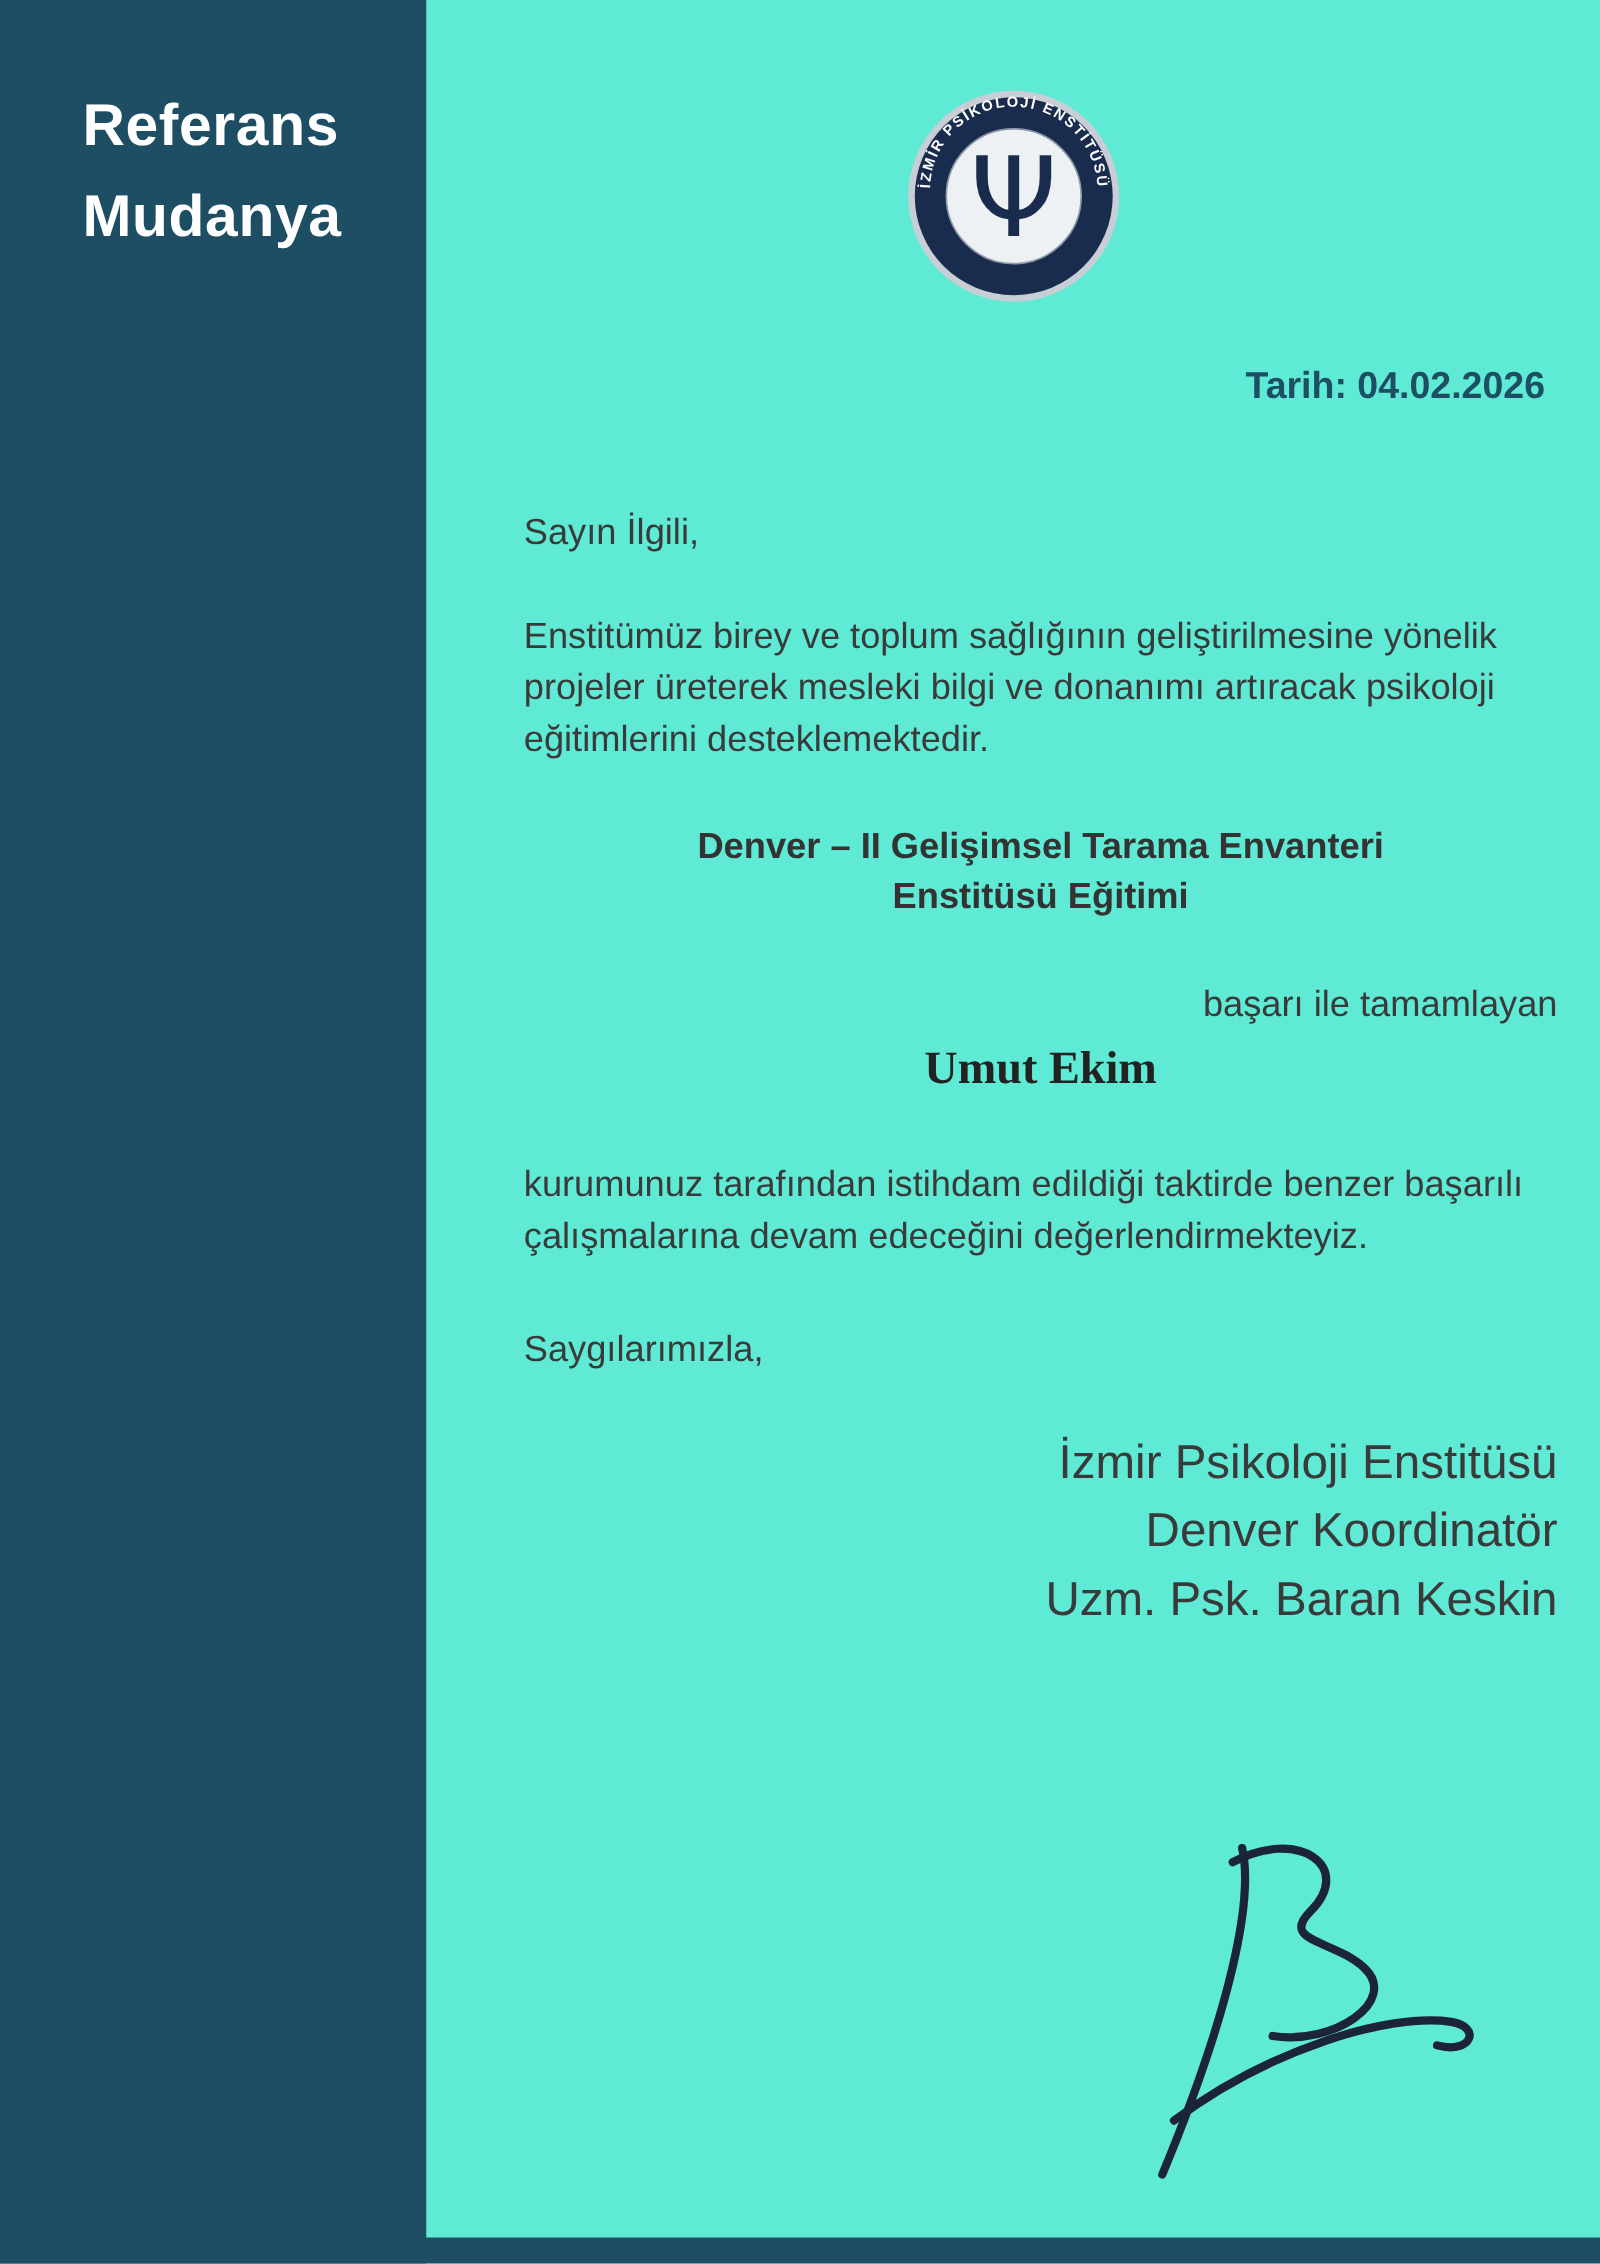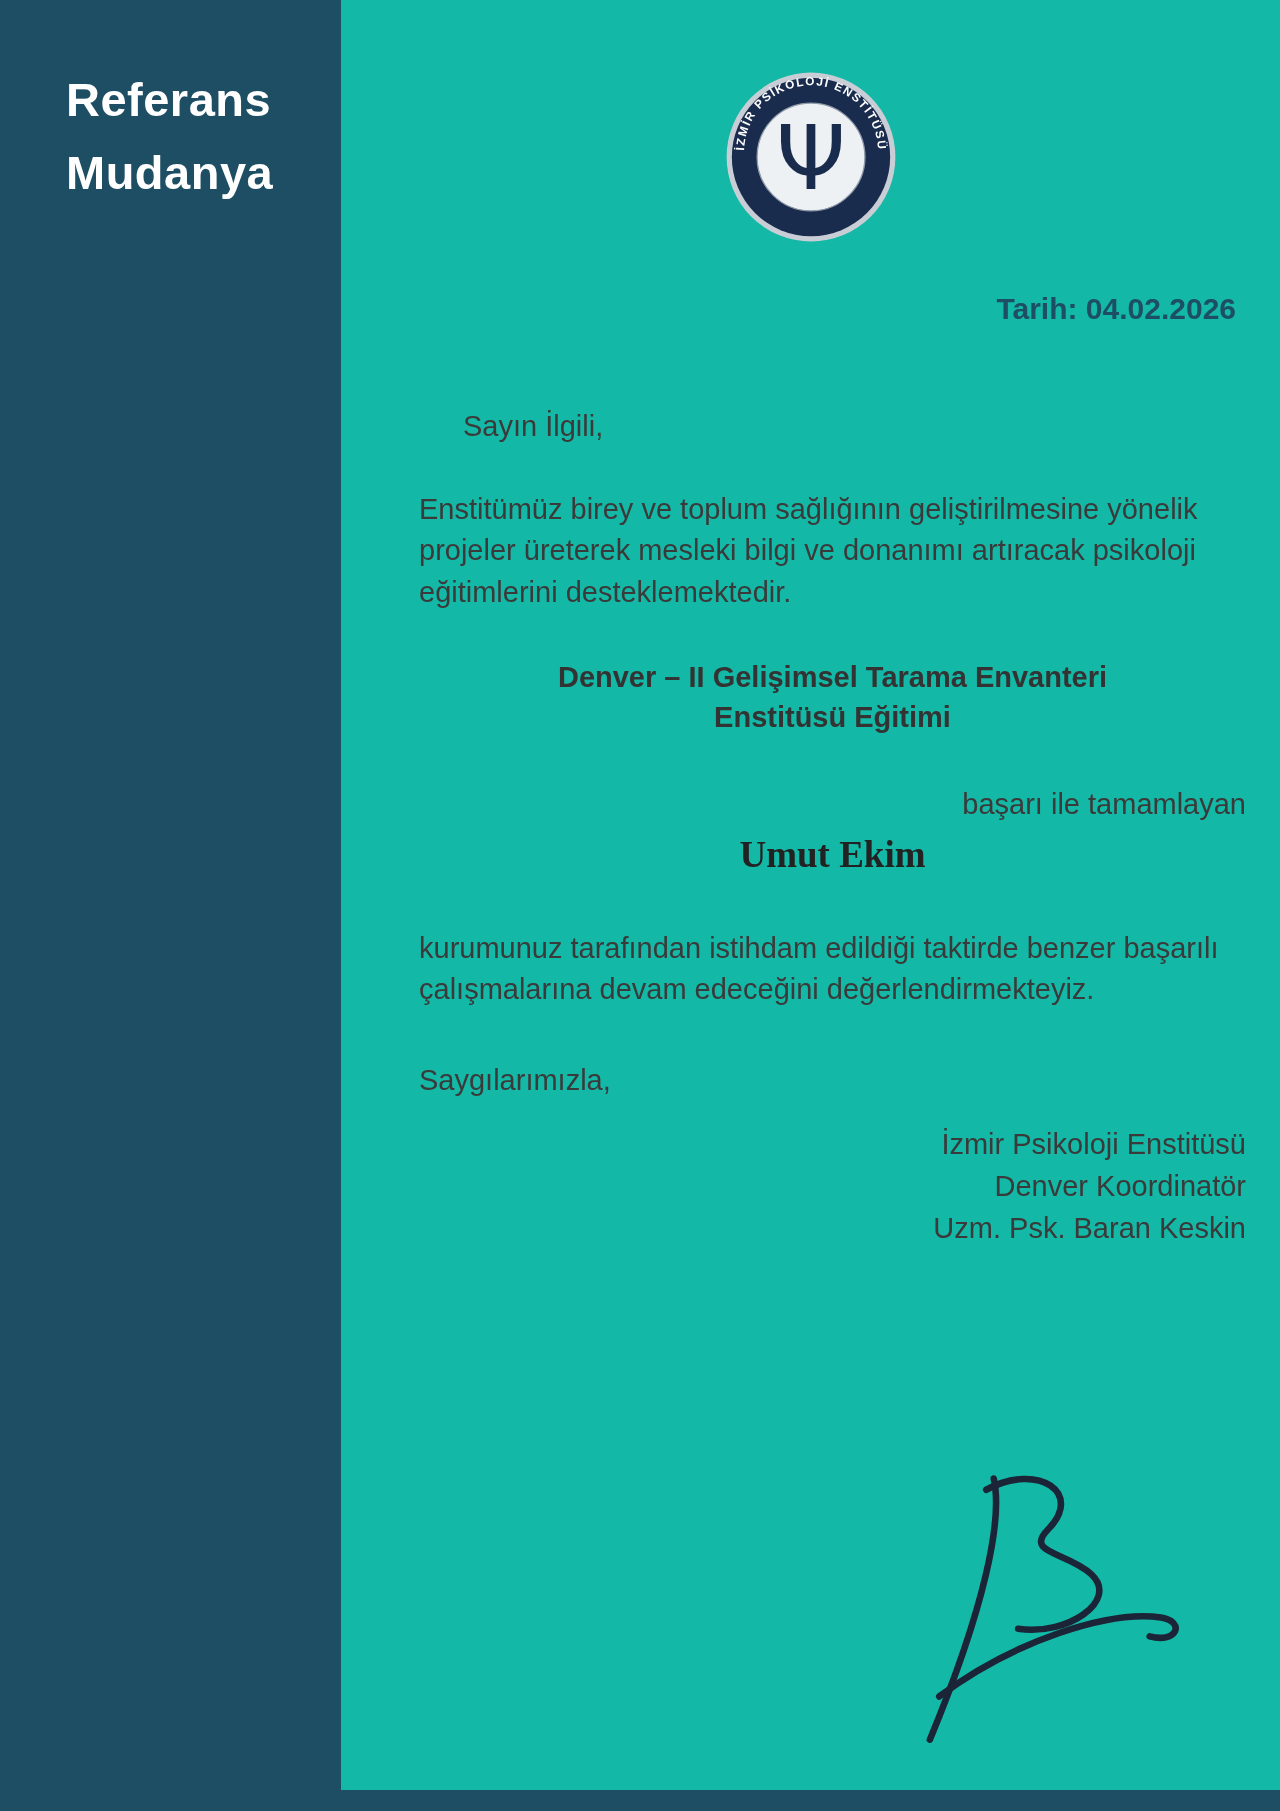--- a/index.html
+++ b/index.html
@@ -2,21 +2,21 @@
 <html><head>
 <meta charset="utf-8">
 <style>
   * { margin: 0; padding: 0; box-sizing: border-box; }
   html, body { background: #ffffff; }
   .page {
     position: relative;
     width: 1280px;
     height: 1811px;
     margin: 0 auto;
-    background: #14b8a6;
+    background: #5eead4;
     overflow: hidden;
     font-family: "Liberation Sans", "DejaVu Sans", sans-serif;
     color: #3a3a3a;
   }
   .sidebar {
     position: absolute;
     left: 0; top: 0; bottom: 0;
     width: 341px;
     background: #1d4e63;
     padding: 64px 20px 0 66px;
@@ -45,21 +45,21 @@
     color: #1d4e63;
     font-weight: bold;
     font-size: 30px;
   }
   .letter {
     padding: 0 34px 0 78px;
     font-size: 29px;
     line-height: 1.42;
     color: #3a3a3a;
   }
-  .salutation { margin-top: 80px; margin-left: 44px; }
+  .salutation { margin-top: 80px; }
   .para { margin-top: 42px; }
   .course-title {
     text-align: center;
     margin-top: 44px;
     font-weight: bold;
     font-size: 29px;
     color: #333333;
     line-height: 1.4;
   }
   .completion { text-align: right; margin-top: 46px; }
@@ -67,23 +67,23 @@
     text-align: center;
     font-family: "Liberation Serif", "DejaVu Serif", serif;
     font-weight: bold;
     font-size: 37px;
     color: #222222;
     margin-top: 4px;
   }
   .para3 { margin-top: 46px; }
   .closing { margin-top: 50px; }
   .sign-block {
-    margin-top: 22px;
+    margin-top: 42px;
     text-align: right;
-    font-size: 29px;
+    font-size: 38px;
     line-height: 1.45;
   }
   .signature {
     position: absolute;
     left: 540px;
     top: 1455px;
     width: 310px;
     height: 310px;
     pointer-events: none;
   }

